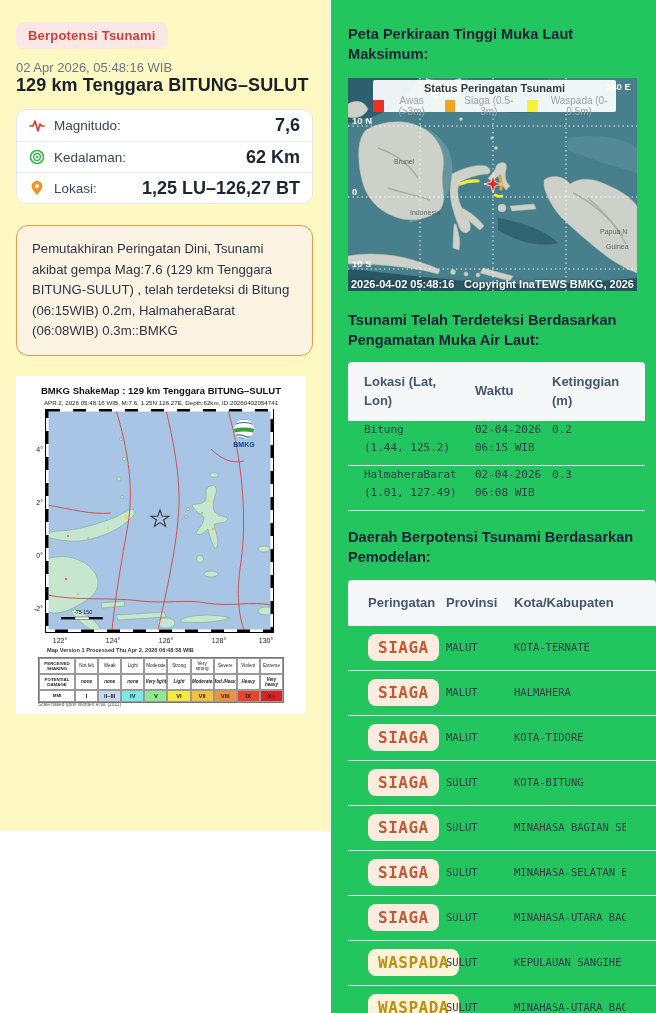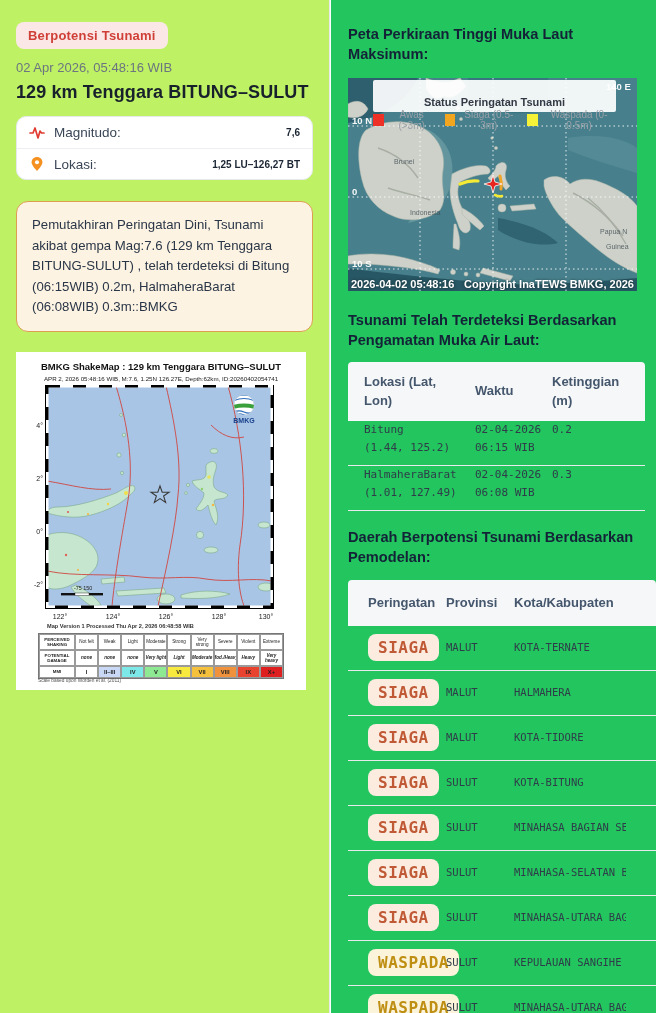--- a/index.html
+++ b/index.html
@@ -1,33 +1,33 @@
 <!DOCTYPE html>
 <html><head>
 <meta charset="utf-8">
 <style>
   * { margin:0; padding:0; box-sizing:border-box; }
   html,body { width:656px; height:1013px; overflow:hidden; background:#ffffff;
     font-family:"Liberation Sans", sans-serif; }
   .stage { position:relative; width:656px; height:1013px; }
 
   
-  .left-panel { position:absolute; left:0; top:0; width:330px; height:1013px;
-    background:#bef264; border-right:1px solid #e6e8eb; padding:22px 16px 0 16px; }
+  .left-panel { position:absolute; left:0; top:0; width:330px; height:831px;
+    background:#fef9c3; border-right:1px solid #e6e8eb; padding:22px 16px 0 16px; }
   .badge { display:inline-block; background:#fbe8e6; color:#cf3f38; font-weight:700;
     font-size:13px; padding:6px 12px; border-radius:8px; letter-spacing:.2px; }
   .evt-date { margin-top:11px; font-size:13px; color:#6b7480; }
-  .evt-title { margin-top:7px; font-size:18px; font-weight:700; color:#18202c; letter-spacing:.1px; }
+  .evt-title { font-size:18px; font-weight:700; color:#18202c; letter-spacing:.1px; }
 
   .detail-card { margin-top:13px; background:#fff; border:1px solid #e5e8ec; border-radius:10px; overflow:hidden; }
   .detail-row { display:flex; align-items:center; padding:8px 12px; height:31px; }
   .detail-row + .detail-row { border-top:1px solid #eceef1; }
   .detail-row .ic { width:16px; height:16px; margin-right:9px; flex:none; }
   .detail-row .lbl { flex:1; font-size:13.5px; color:#3a4656; }
-  .detail-row .val { font-size:10px; font-weight:700; color:#1b2533; }
+  .detail-row .val { font-size:18px; font-weight:700; color:#1b2533; }
 
   .alert-box { margin-top:21px; background:#fcf3e2; border:1.5px solid #dc9f52; border-radius:12px;
     padding:13px 15px; font-size:13.2px; line-height:1.56; color:#2a3648; }
 
   
   .shakemap { position:relative; margin-top:20px; width:290px; height:338px; background:#fff; }
   .sm-title { position:absolute; top:9px; left:0; right:0; text-align:center;
     font-size:9.5px; font-weight:700; color:#111; }
   .sm-sub { position:absolute; top:23px; left:0; right:0; text-align:center;
     font-size:6.2px; color:#222; }
@@ -45,21 +45,21 @@
   
   .right-panel { position:absolute; left:331px; top:0; width:325px; height:1013px;
     background:#22c55e; padding:24px 0 0 17px; }
   .r-heading { font-size:14.6px; font-weight:700; color:#142238; line-height:1.4; width:300px; }
   .mt-map { margin-bottom:12px; }
 
   
   .sea-map { position:relative; margin-top:13px; width:289px; height:213px; overflow:hidden; background:#47808c; }
   .sea-legend { position:absolute; left:25px; top:2px; width:243px; height:32px;
     background:rgba(255,255,255,.92); border-radius:2px; text-align:center; }
-  .sea-legend .lg-title { font-size:11px; font-weight:700; color:#333a45; margin-top:16px; }
+  .sea-legend .lg-title { font-size:11px; font-weight:700; color:#333a45; margin-top:2px; }
   .lg-items { display:flex; justify-content:center; gap:9px; margin-top:1px; }
   .lg-item { display:flex; align-items:center; gap:4px; }
   .lg-sw { width:12px; height:12px; display:inline-block; }
   .lg-lbl { font-size:10px; color:#9aa0a8; }
   .map-ts { position:absolute; left:3px; bottom:1px; color:#fff; font-size:11px; font-weight:700;
     text-shadow:0 0 3px rgba(0,0,0,.55); }
   .map-cr { position:absolute; right:3px; bottom:1px; color:#fff; font-size:11px; font-weight:700;
     text-shadow:0 0 3px rgba(0,0,0,.55); }
 
   .r-heading2 { margin-top:19px; }
@@ -99,20 +99,29 @@
     <div class="evt-date">02 Apr 2026, 05:48:16 WIB</div>
     <div class="evt-title">129 km Tenggara BITUNG–SULUT</div>
 
     <div class="detail-card">
       <div class="detail-row">
         <svg class="ic" viewBox="0 0 16 16">
           <polyline points="1,8 4,8 6,3 9,13 11,6 12.5,8 15,8" fill="none" stroke="#e03c31" stroke-width="1.7" stroke-linejoin="round" stroke-linecap="round"></polyline>
         </svg>
         <span class="lbl">Magnitudo:</span>
         <span class="val">7,6</span>
+      </div>
+      <div class="detail-row">
+        <svg class="ic" viewBox="0 0 16 16">
+          <circle cx="8" cy="8" r="6.5" fill="none" stroke="#2eb84b" stroke-width="1.6"></circle>
+          <circle cx="8" cy="8" r="3.4" fill="none" stroke="#2eb84b" stroke-width="1.5"></circle>
+          <circle cx="8" cy="8" r="1.2" fill="#2eb84b"></circle>
+        </svg>
+        <span class="lbl">Kedalaman:</span>
+        <span class="val">62 Km</span>
       </div>
       <div class="detail-row">
         <svg class="ic" viewBox="0 0 16 16">
           <path d="M8 1 C11.2 1 13.4 3.4 13.4 6.3 C13.4 9.8 8 15 8 15 C8 15 2.6 9.8 2.6 6.3 C2.6 3.4 4.8 1 8 1 Z" fill="#f59120"></path>
           <circle cx="8" cy="6.2" r="2" fill="#ffffff"></circle>
         </svg>
         <span class="lbl">Lokasi:</span>
         <span class="val">1,25 LU–126,27 BT</span>
       </div>
     </div>

